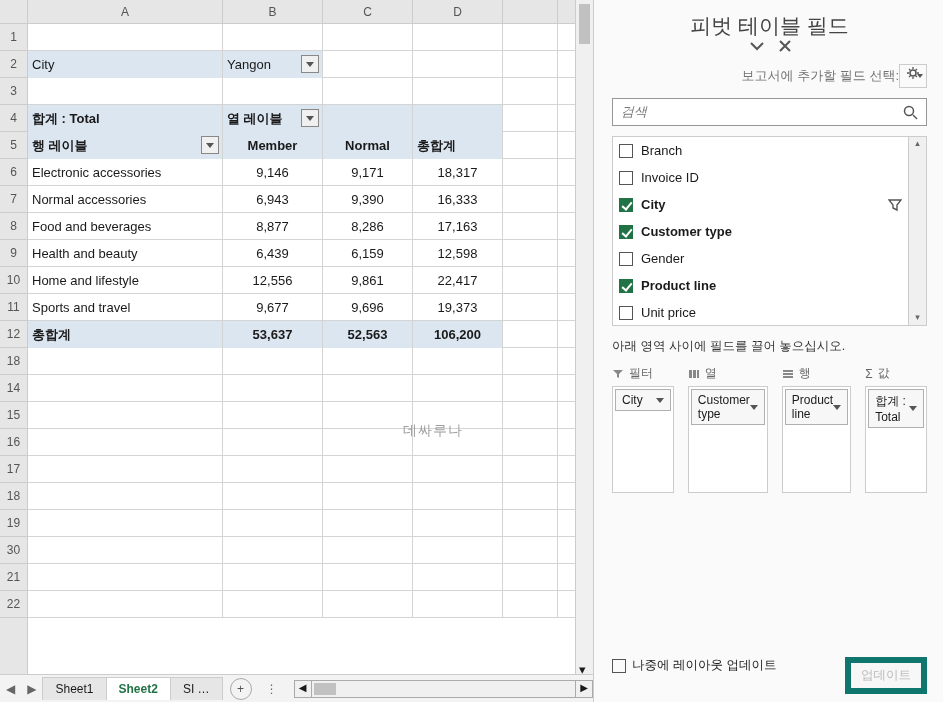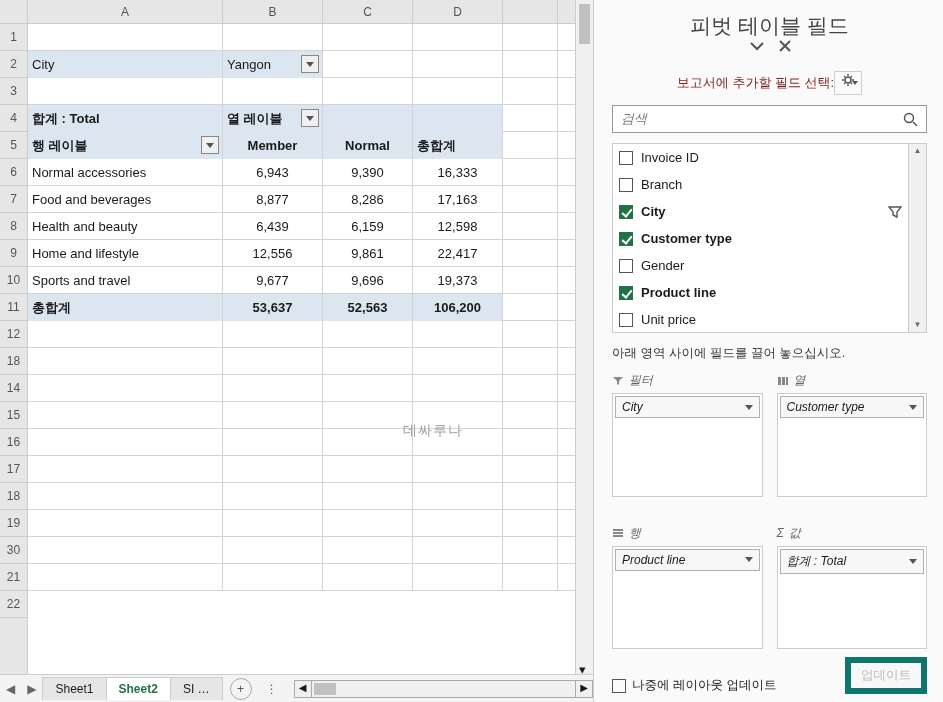--- a/index.html
+++ b/index.html
@@ -36,45 +36,45 @@
 .sheet-tabs .hscroll { flex: 1; display: flex; align-items: center; margin-left: 10px; }
 .sheet-tabs .hscroll .btn { width: 18px; height: 18px; border: 1px solid #aaa; background: #f0f0f0; text-align: center; line-height: 14px; font-size: 10px; }
 .sheet-tabs .hscroll .track { flex: 1; height: 18px; background: #f0f0f0; border-top: 1px solid #aaa; border-bottom: 1px solid #aaa; position: relative; }
 .sheet-tabs .hscroll .track .th { position: absolute; left: 2px; top: 2px; width: 22px; height: 12px; background: #c1c1c1; }
 .watermark { position: absolute; top: 398px; left: 375px; color: #9e9e9e; font-size: 14px; letter-spacing: 1px; pointer-events: none; }
 
 .field-pane { flex: 1; padding: 12px 16px 8px 18px; background: #fafafa; display: flex; flex-direction: column; }
 .fp-header { display: flex; align-items: center; justify-content: space-between; margin-bottom: 12px; flex-direction: column; }
 .fp-title { font-size: 21px; color: #444; }
 .fp-ctrl { display: flex; gap: 14px; color: #666; }
-.fp-sub { display: flex; align-items: center; justify-content: center; font-size: 13px; color: #7f1d1d; margin-bottom: 10px; margin-top: 7px; }
+.fp-sub { display: flex; align-items: center; justify-content: flex-end; font-size: 13px; color: #737373; margin-bottom: 10px; }
 .gear { width: 28px; height: 24px; border: 1px solid #ccc; text-align: center; line-height: 22px; position: relative; }
 .gear::after { content: ""; position: absolute; right: 3px; top: 9px; border-left: 3px solid transparent; border-right: 3px solid transparent; border-top: 4px solid #555; }
 .search-box { display: flex; align-items: center; border: 1px solid #969696; padding: 4px 8px; margin-bottom: 10px; color: #777; background: #fff; }
 .search-box .txt { flex: 1; font-style: italic; }
 .field-list { border: 1px solid #ccc; background: #fff; height: 190px; overflow: hidden; position: relative; margin-bottom: 12px; }
 .field-list .inner { position: absolute; left: 0; top: 0; right: 18px; bottom: 0; }
 .fl-item { height: 27px; display: flex; align-items: center; padding: 0 6px; gap: 8px; }
 .fl-item .cb { width: 14px; height: 14px; border: 1px solid #555; display: inline-block; position: relative; }
 .fl-item .cb.checked { background: #217346; border-color: #217346; }
 .fl-item .cb.checked::after { content: ""; position: absolute; left: 2px; top: 3px; width: 8px; height: 4px; border-left: 2px solid #fff; border-bottom: 2px solid #fff; transform: rotate(-50deg); }
 .fl-item .lbl { flex: 1; }
 .fl-item .lbl.bold { font-weight: bold; }
 .fl-item .filter-ic { color: #555; }
 .fl-scroll { position: absolute; right: 0; top: 0; bottom: 0; width: 18px; background: #f0f0f0; border-left: 1px solid #ccc; }
 .fl-scroll .arr { position: absolute; left: 3px; width: 11px; height: 12px; text-align: center; font-size: 9px; color: #666; }
 .fl-scroll .arr.up { top: 1px; } .fl-scroll .arr.dn { bottom: 1px; }
 .drag-hint { font-size: 12.5px; color: #333; margin-bottom: 10px; }
-.areas { display: grid; grid-template-columns: 1fr 1fr; grid-template-rows: 1fr 1fr; gap: 28px 14px; flex: 1; font-style: italic; }
+.areas { display: grid; grid-template-columns: 1fr 1fr 1fr 1fr; grid-template-rows: 1fr 1fr; gap: 28px 14px; flex: 1; }
 .area-box { display: flex; flex-direction: column; }
 .area-hdr { font-size: 12px; color: #666; margin-bottom: 4px; display: flex; align-items: center; gap: 5px; }
 .area-body { flex: 1; border: 1px solid #ccc; background: #fff; padding: 2px; min-height: 70px; }
 .area-item { border: 1px solid #b0b0b0; background: #f7f7f7; padding: 3px 6px; font-size: 12px; display: flex; align-items: center; justify-content: space-between; }
 .area-item .dd { border-left: 4px solid transparent; border-right: 4px solid transparent; border-top: 5px solid #555; }
-.footer { display: flex; align-items: flex-end; justify-content: space-between; margin-top: 8px; font-size: 12.5px; }
+.footer { display: flex; align-items: flex-start; justify-content: space-between; margin-top: 8px; font-size: 12.5px; }
 .footer .cb { width: 14px; height: 14px; border: 1px solid #555; display: inline-block; margin-right: 6px; vertical-align: middle; }
 .upd-btn { border: 6px solid #0f766e; padding: 4px 10px; color: #bbb; background: #f7f7f7; }
 svg { display: block; }
 </style>
 </head>
 <body>
 
 <div class="sheet-area">
   <div class="grid-wrap">
     <div class="row-headers">
@@ -155,20 +155,27 @@
             <span>행 레이블</span>
             <span class="dd-btn dd-right"></span>
           </div>
           <div class="cell B hdr-blue bold num">Member</div>
           <div class="cell C hdr-blue bold num">Normal</div>
           <div class="cell D hdr-blue bold">총합계</div>
           <div class="cell E"></div>
         </div>
 
         <div class="row">
+          <div class="cell A">Electronic accessories</div>
+          <div class="cell B num">9,146</div>
+          <div class="cell C num">9,171</div>
+          <div class="cell D num">18,317</div>
+          <div class="cell E"></div>
+        </div>
+        <div class="row">
           <div class="cell A">Normal accessories</div>
           <div class="cell B num">6,943</div>
           <div class="cell C num">9,390</div>
           <div class="cell D num">16,333</div>
           <div class="cell E"></div>
         </div>
         <div class="row">
           <div class="cell A">Food and beverages</div>
           <div class="cell B num">8,877</div>
           <div class="cell C num">8,286</div>
@@ -333,25 +340,25 @@
         <svg width="15" height="15">
           <circle cx="6" cy="6" r="4.5" fill="none" stroke="#555" stroke-width="1.5"></circle>
           <path d="M10 10 L14 14" stroke="#555" stroke-width="1.5"></path>
         </svg>
       </span>
   </div>
   <div class="field-list">
     <div class="inner">
       <div class="fl-item">
           <span class="cb"></span>
+          <span class="lbl">Branch</span>
+        </div>
+      <div class="fl-item">
+          <span class="cb"></span>
           <span class="lbl">Invoice ID</span>
-        </div>
-      <div class="fl-item">
-          <span class="cb"></span>
-          <span class="lbl">Branch</span>
         </div>
       <div class="fl-item">
           <span class="cb checked"></span>
           <span class="lbl bold">City</span>
           <span class="filter-ic">
             <svg width="14" height="14">
               <path d="M1 2 h12 L9 7 v5 l-4 -2 V7 Z" fill="none" stroke="#555" stroke-width="1.4"></path>
             </svg>
           </span>
         </div>

